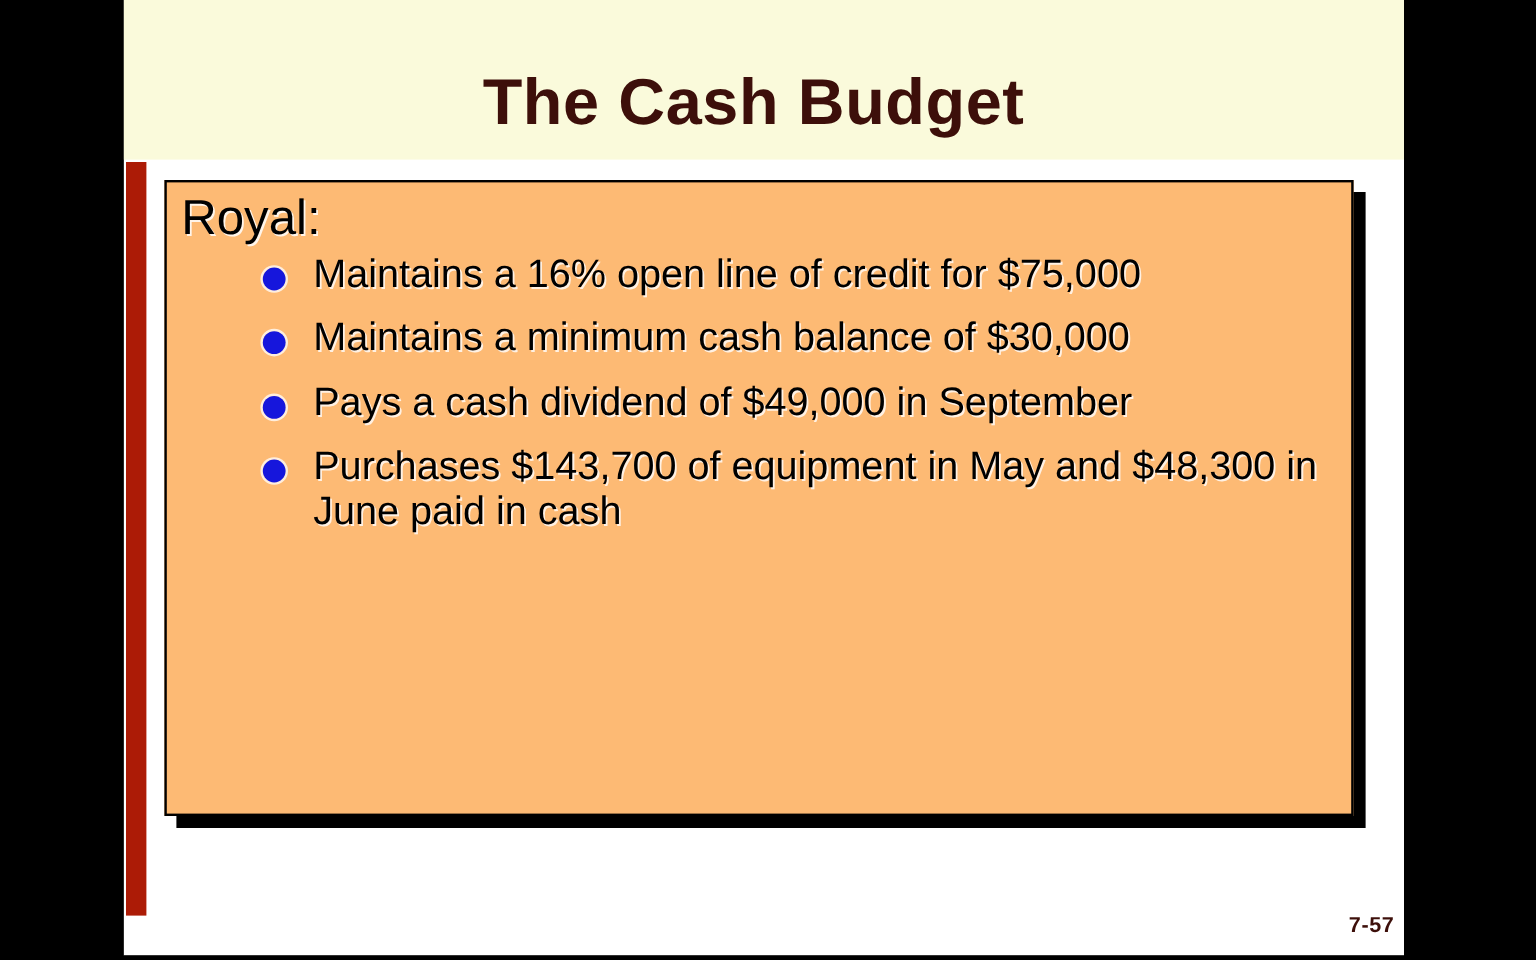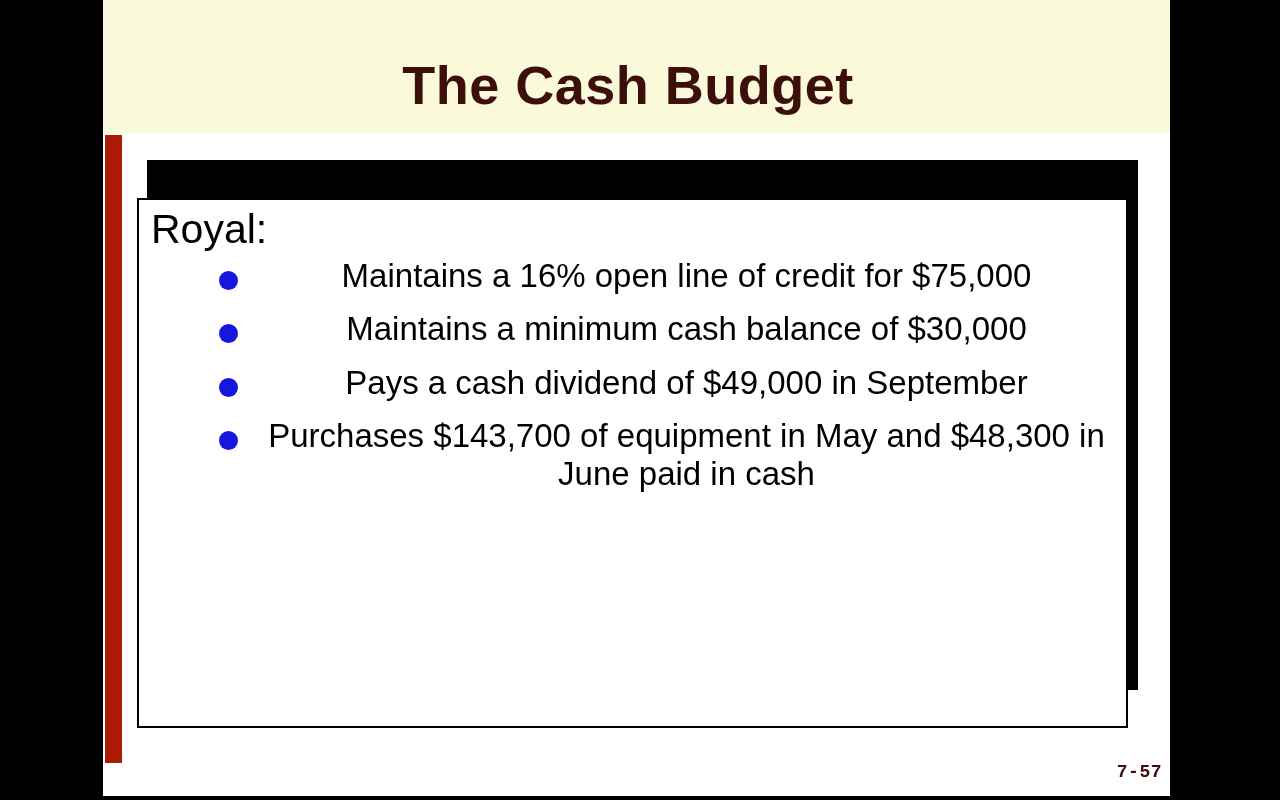--- a/index.html
+++ b/index.html
@@ -99,25 +99,24 @@
     width: 991px;
     height: 530px;
     background: #000000;
   }
   .content-box {
     position: absolute;
     left: 137px;
     top: 150px;
     width: 991px;
     height: 530px;
-    background: #ffffff;
+    background: #fdba74;
     border: 2px solid #000000;
     box-sizing: border-box;
     padding: 8px 14px 0 10px;
-    margin-top: 48px;
   }
 
   .royal-heading {
     font-family: "Liberation Sans", sans-serif;
     font-size: 41px;
     font-weight: 400;
     color: #000000;
     line-height: 1.05;
     margin: 0 0 6px 2px;
     text-shadow: 1.5px 1.5px 0 rgba(255,255,255,0.85);
@@ -144,28 +143,28 @@
   .bullet-dot {
     position: absolute;
     left: 0px;
     top: 14px;
     width: 19px;
     height: 19px;
     border-radius: 50%;
     background: #1616dc;
     box-shadow: 0 0 0 2px rgba(255,255,255,0.75);
   }
-  .bullet-text { display: block; text-align: center; }
+  .bullet-text { display: block; }
 
   
   .page-number {
     position: absolute;
     right: 118px;
     bottom: 18px;
-    font-family: Liberation Mono, monospace;
+    font-family: Liberation Sans, sans-serif;
     font-size: 18px;
     font-weight: 700;
     color: #3d0f0a;
     letter-spacing: 0.5px;
   }
 </style>
 </head>
 <body>
 
 <div id="slide">

